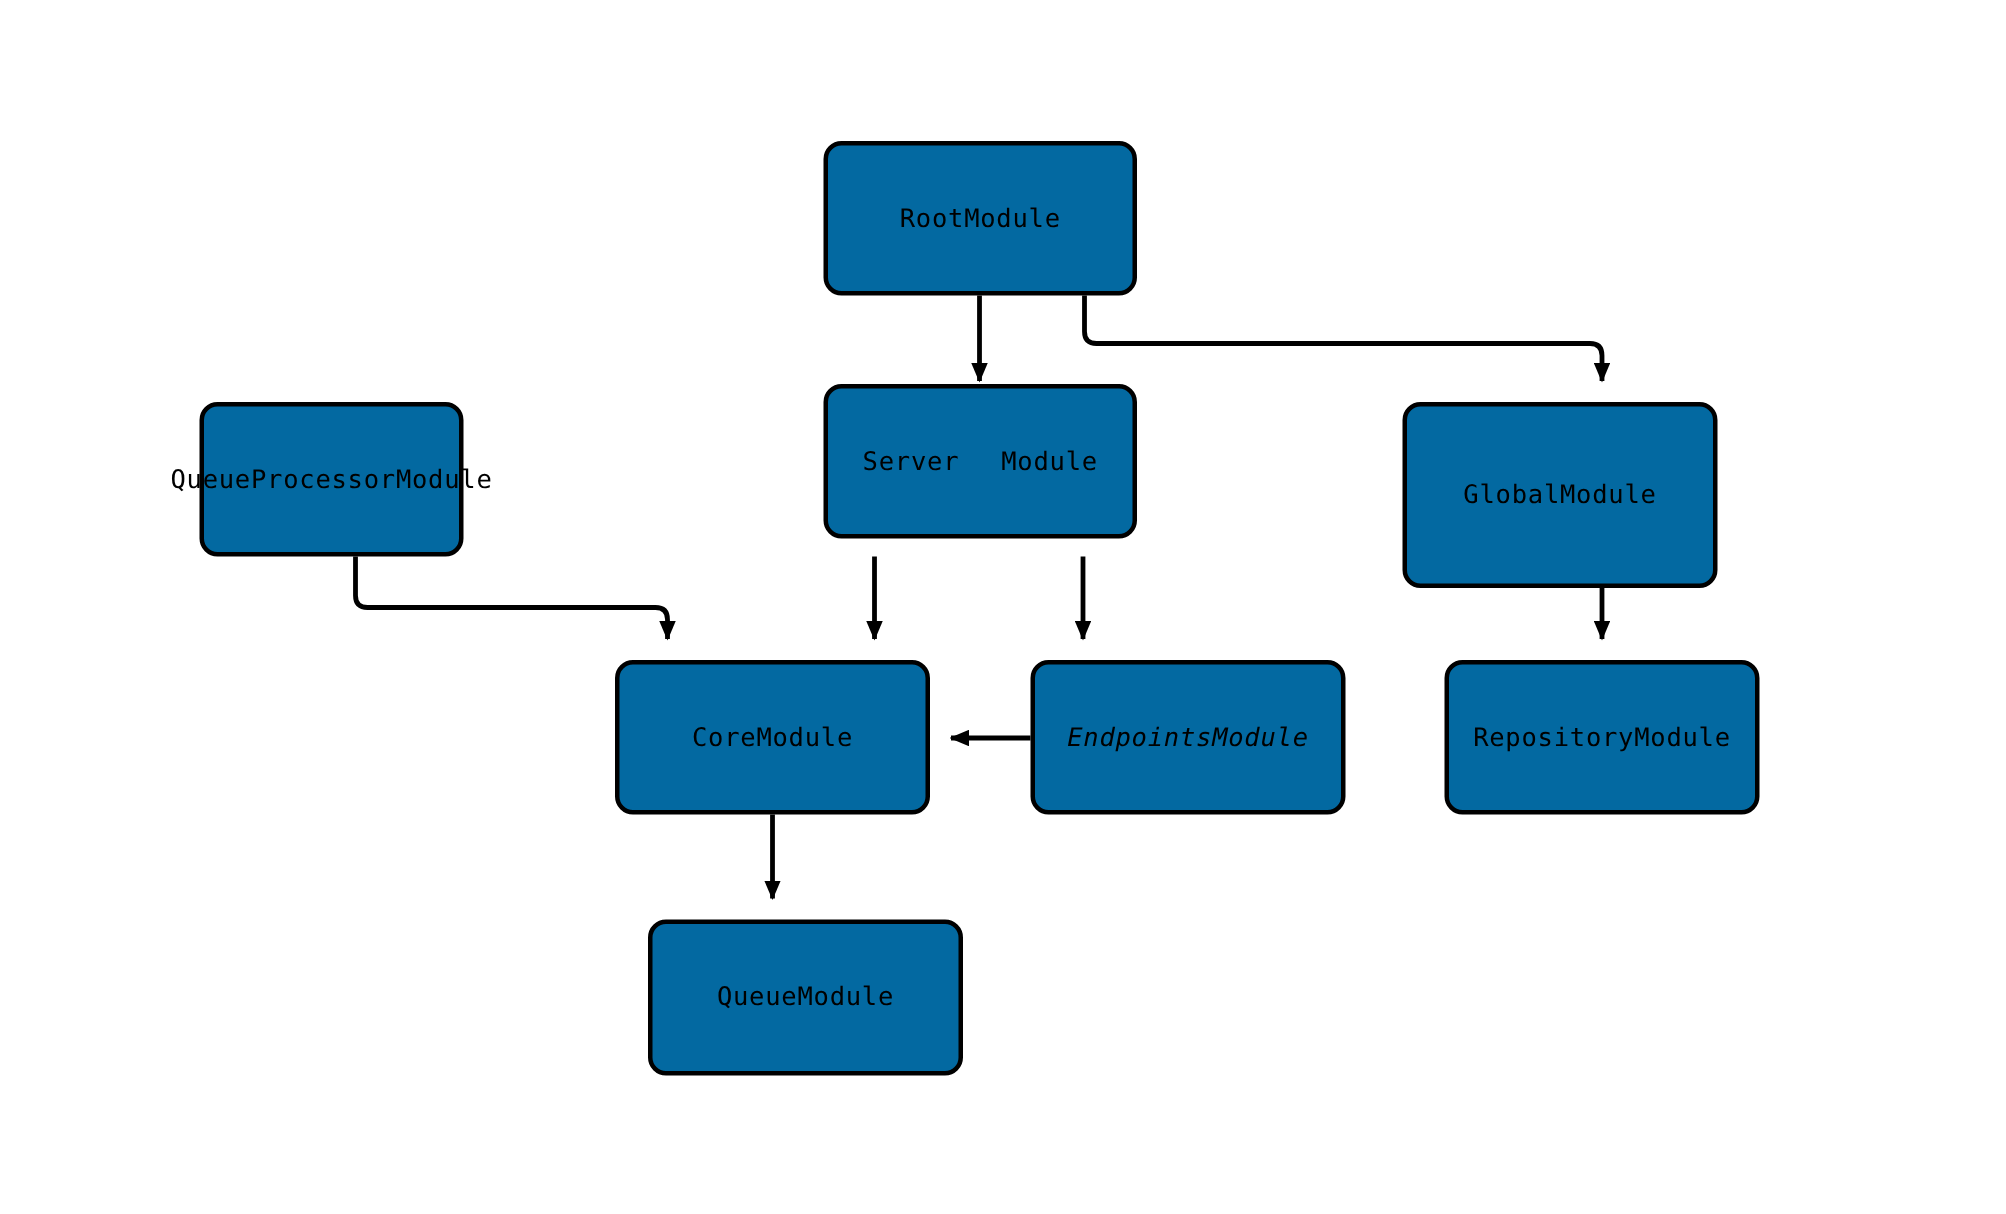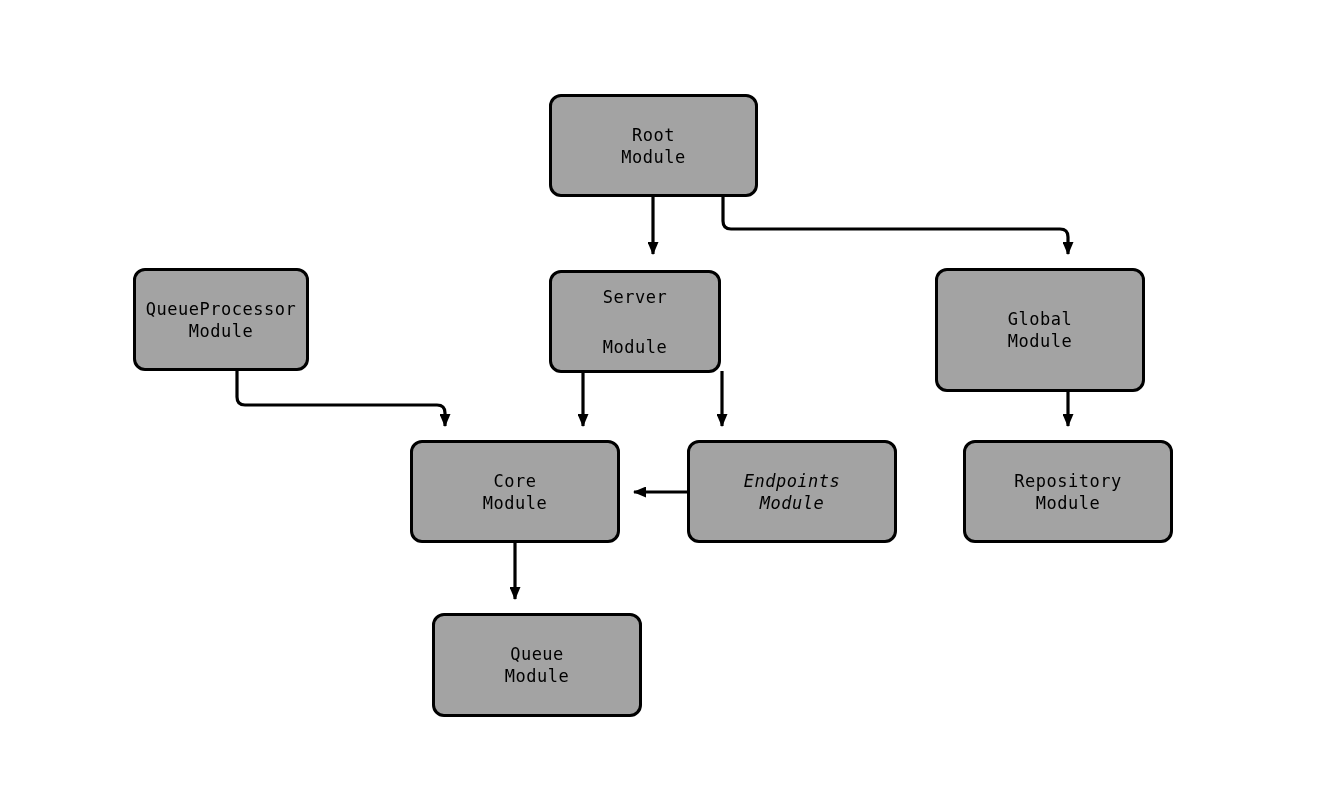--- a/index.html
+++ b/index.html
@@ -23,25 +23,25 @@
   #edge-layer {
     position: absolute;
     left: 0;
     top: 0;
     width: 1337px;
     height: 809px;
   }
   .node {
     position: absolute;
     box-sizing: border-box;
-    background: #a3a3a3;
+    background: #0369a1;
     border: 3px solid #000000;
     border-radius: 12px;
     display: flex;
-    flex-direction: column;
+    flex-direction: row;
     align-items: center;
     justify-content: center;
     z-index: 2;
   }
   .node-label {
     font-family: "DejaVu Sans Mono", "Liberation Mono", monospace;
     font-size: 17px;
     line-height: 22px;
     color: #000000;
     text-align: center;
@@ -84,21 +84,21 @@
   <div class="node" style="left:549px; top:94px; width:209px; height:103px;">
     <div class="node-label">Root</div>
     <div class="node-label">Module</div>
   </div>
 
   <div class="node" style="left:133px; top:268px; width:176px; height:103px;">
     <div class="node-label">QueueProcessor</div>
     <div class="node-label">Module</div>
   </div>
 
-  <div class="node" style="left:549px; top:270px; width:172px; height:103px;gap:28px;">
+  <div class="node" style="left:549px; top:256px; width:209px; height:103px;gap:28px;">
     <div class="node-label">Server</div>
     <div class="node-label">Module</div>
   </div>
 
   <div class="node" style="left:935px; top:268px; width:210px; height:124px;">
     <div class="node-label">Global</div>
     <div class="node-label">Module</div>
   </div>
 
   <div class="node" style="left:410px; top:440px; width:210px; height:103px;">

